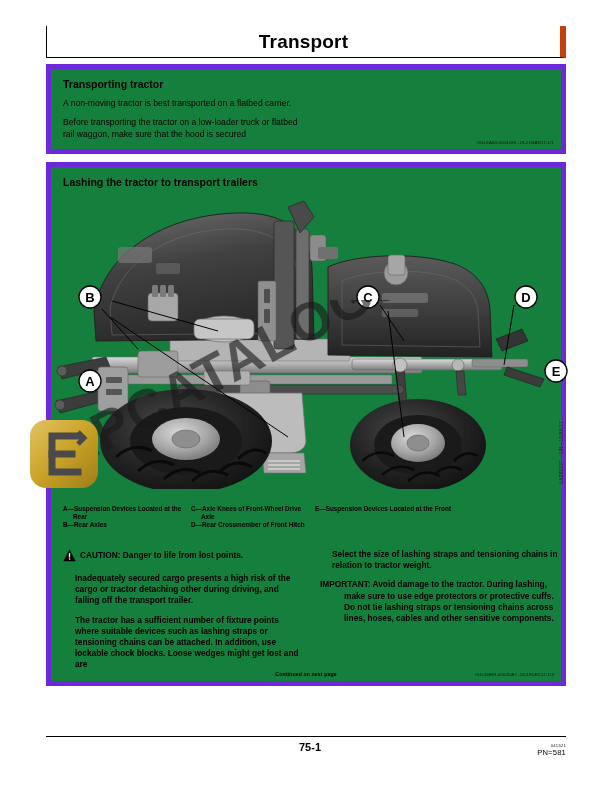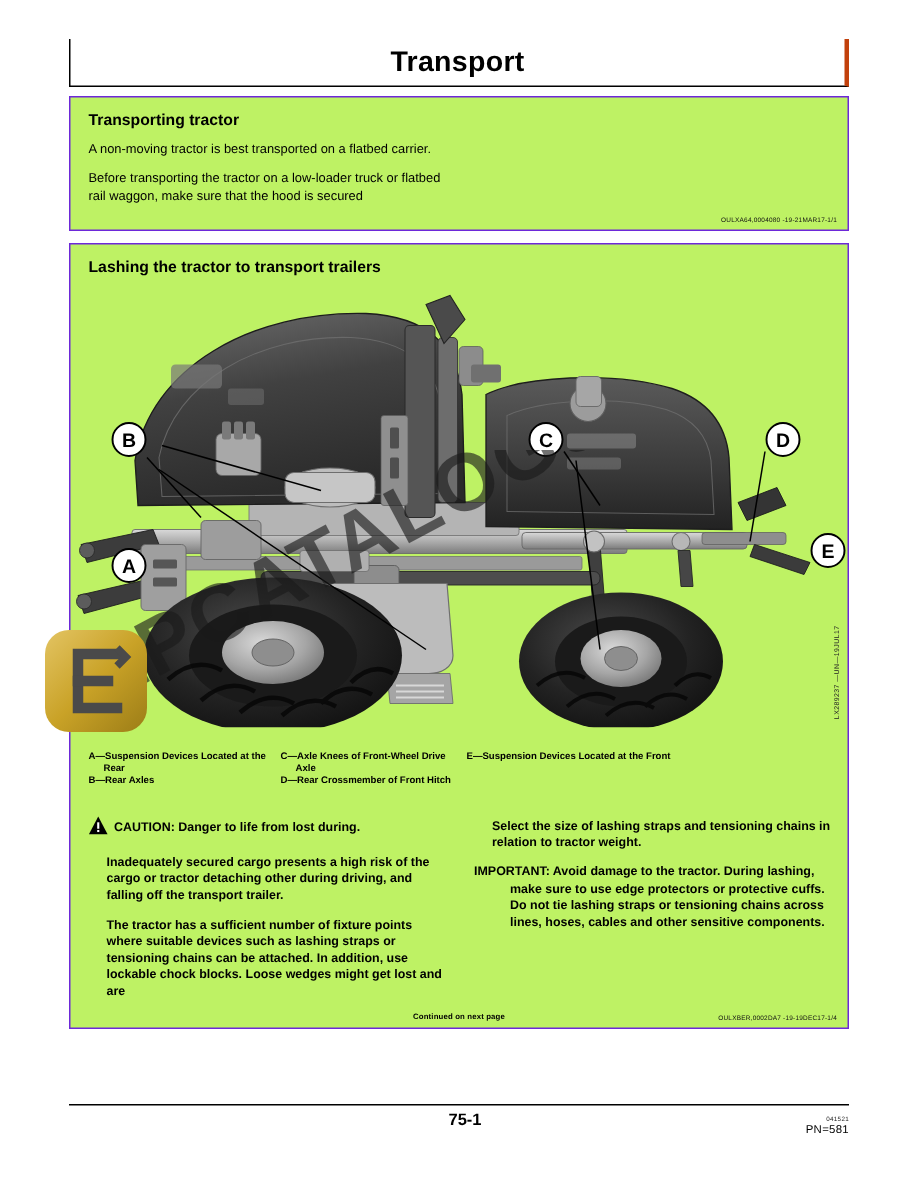--- a/index.html
+++ b/index.html
@@ -24,39 +24,39 @@
   }
 
   
   .title-band {
     position: absolute;
     left: 46px;
     top: 26px;
     width: 520px;
     height: 32px;
     border-left: 1px solid #000;
-    border-right: 3px solid #c2410c;
+    border-right: 6px solid #c2410c;
     border-bottom: 1px solid #000;
     box-sizing: border-box;
     display: flex;
     align-items: center;
     justify-content: center;
   }
   .title-band .title-text {
     font-size: 19px;
     font-weight: bold;
     letter-spacing: 0.2px;
   }
 
   
   .article {
     position: absolute;
-    border: 1px solid #6d28d9;
+    border: 5px solid #6d28d9;
     box-sizing: border-box;
-    background: #bef264;
+    background: #15803d;
   }
 
   .art-1 {
     left: 46px;
     top: 64px;
     width: 520px;
     height: 90px;
   }
   .art-2 {
     left: 46px;
@@ -472,21 +472,21 @@
     <div class="caution-wrap">
       <div class="cau-col">
         <div class="cau-head-row">
           <span class="warn-icon">
             <svg width="13" height="13" viewBox="0 0 13 13" xmlns="http://www.w3.org/2000/svg">
               <path d="M6.5 0.4 L12.7 12.2 L0.3 12.2 Z" fill="#000"></path>
               <rect x="5.8" y="4.2" width="1.4" height="4.3" fill="#fff"></rect>
               <rect x="5.8" y="9.3" width="1.4" height="1.4" fill="#fff"></rect>
             </svg>
           </span>
-          <span class="cau-head-text">CAUTION: Danger to life from lost during.</span>
+          <span class="cau-head-text">CAUTION: Danger to life from lost points.</span>
         </div>
         <p class="cau">Inadequately secured cargo presents a high risk of the cargo or tractor detaching other during driving, and falling off the transport trailer.</p>
         <p class="cau">The tractor has a sufficient number of fixture points where suitable devices such as lashing straps or tensioning chains can be attached.  In addition, use lockable chock blocks.  Loose wedges might get lost and are</p>
       </div>
       <div class="cau-col">
         <p class="cau">Select the size of lashing straps and tensioning chains in relation to tractor weight.</p>
         <p class="cau hang">IMPORTANT: Avoid damage to the tractor.  During lashing, make sure to use edge protectors or protective cuffs.  Do not tie lashing straps or tensioning chains across lines, hoses, cables and other sensitive components.</p>
       </div>
     </div>
 

